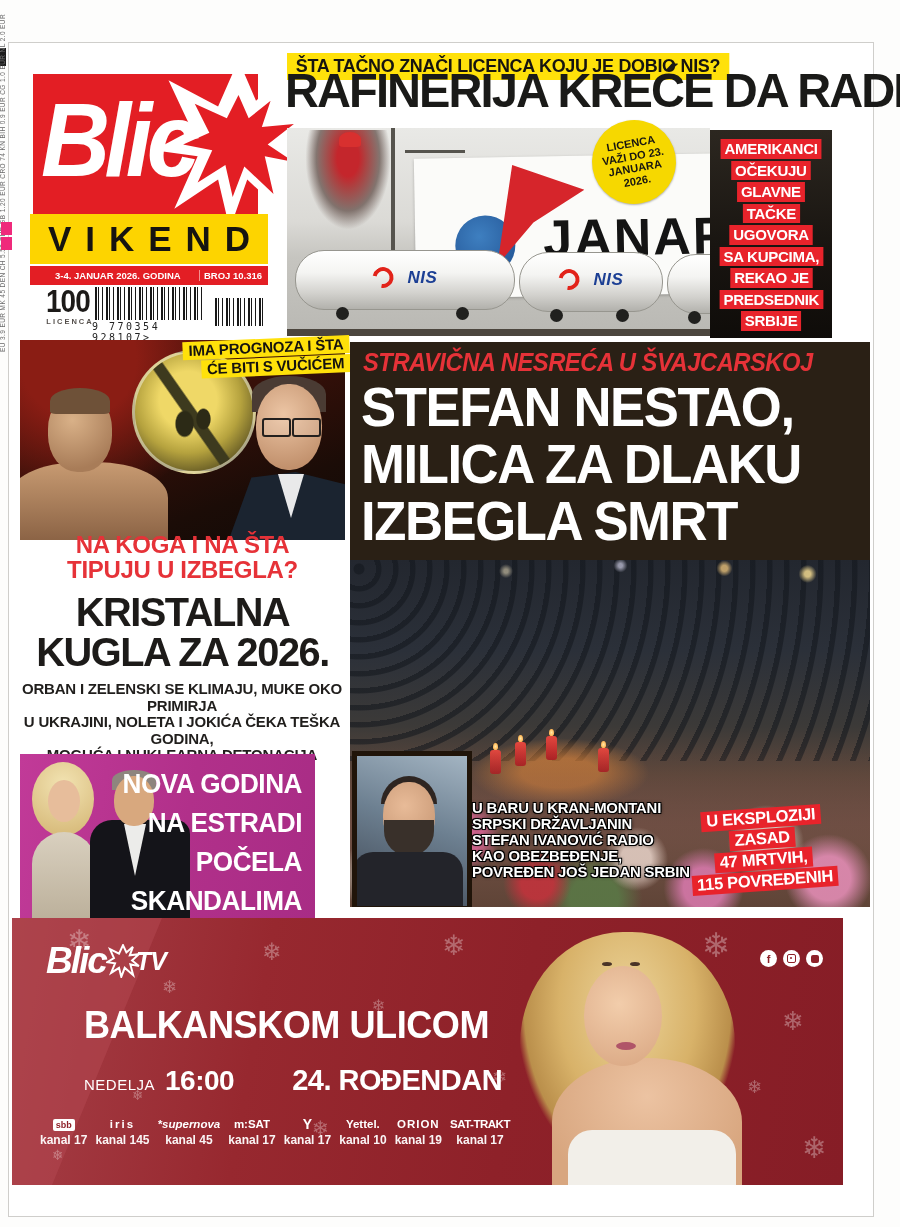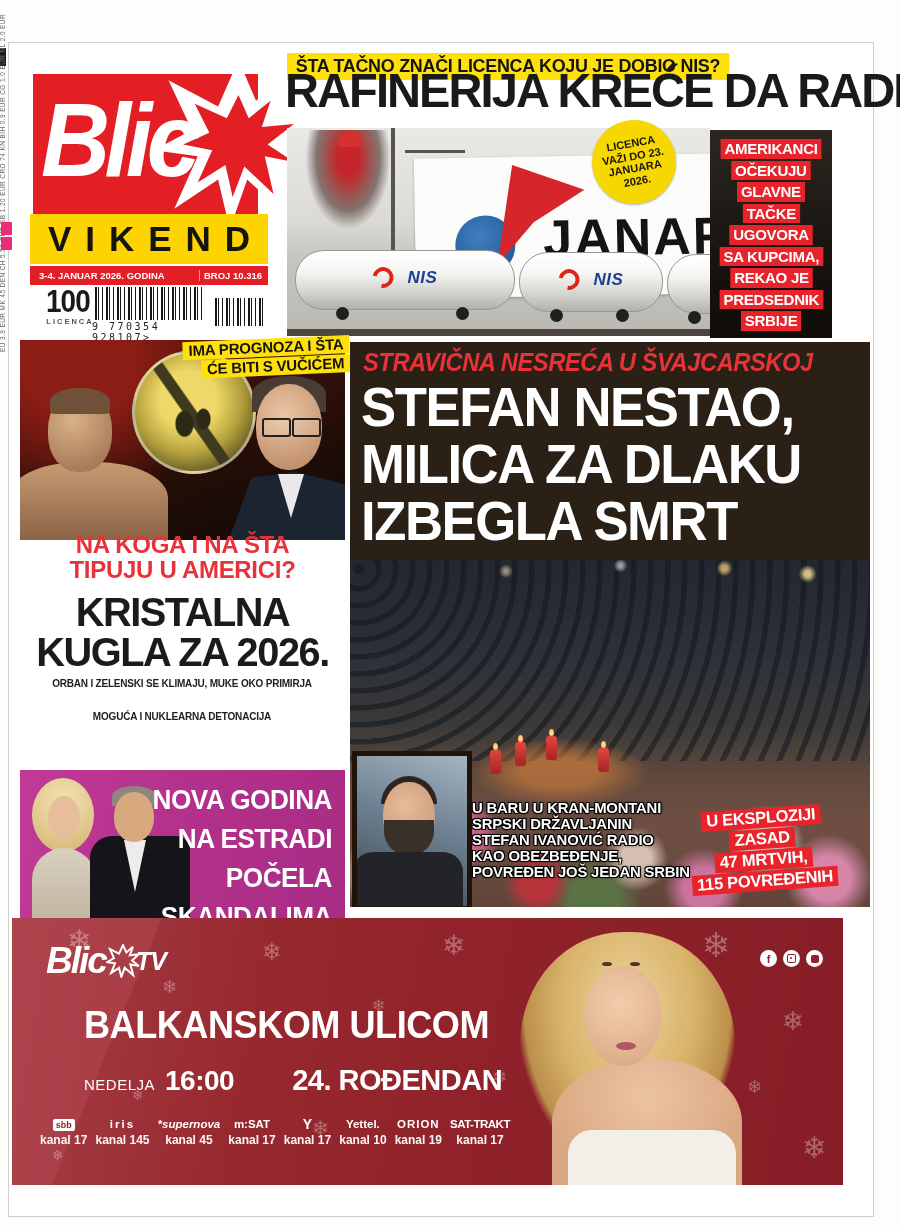--- a/index.html
+++ b/index.html
@@ -17,21 +17,21 @@
 
   
   .blic-box{position:absolute;left:33px;top:74px;width:225px;height:140px;background:var(--brand-red);overflow:visible;}
   .burst{position:absolute;left:118px;top:-22px;width:175px;height:185px;}
   .blic-word{position:absolute;left:8px;top:-4px;font-size:104px;font-style:italic;font-weight:800;color:#fff;
     letter-spacing:-6px;transform:scaleX(.92);transform-origin:left;line-height:140px;}
   .vikend{position:absolute;left:30px;top:214px;width:238px;height:50px;background:#fdd400;color:#161410;
     font-size:35px;font-weight:800;text-align:center;line-height:50px;letter-spacing:14px;text-indent:14px;}
   .datebar{position:absolute;left:30px;top:266px;width:238px;height:19px;background:var(--brand-red);color:#fff;
     font-size:9.5px;font-weight:700;display:flex;align-items:center;}
-  .datebar-left{flex:1;padding-left:9px;}
+  .datebar-left{flex:1;padding-left:25px;}
   .datebar-right{width:64px;border-left:1px solid #f3908f;padding-left:4px;}
   .price{position:absolute;left:46px;top:287px;width:48px;text-align:center;color:#1c1a18;}
   .price-val{display:block;font-size:31px;font-weight:800;letter-spacing:-1px;line-height:30px;transform:scaleX(.9);transform-origin:left;}
   .price-unit{display:block;font-size:7.5px;font-weight:700;letter-spacing:2px;color:#55504c;}
   .barcode{background:repeating-linear-gradient(90deg,#181818 0 2px,#fff 2px 3px,#181818 3px 4px,#fff 4px 7px,#181818 7px 8px,#fff 8px 11px);}
   .bc1{position:absolute;left:95px;top:287px;width:108px;height:33px;}
   .bc-digits{position:absolute;left:92px;top:321px;width:130px;font-family:"DejaVu Sans Mono",monospace;
     font-size:10px;color:#222;letter-spacing:2.5px;}
   .bc2-code{position:absolute;left:215px;top:286px;font-family:"DejaVu Sans Mono",monospace;font-size:10px;letter-spacing:2px;color:#222;margin-top:15px;}
   .bc2{position:absolute;left:215px;top:298px;width:50px;height:28px;}
@@ -94,22 +94,22 @@
     clip-path:polygon(0 100%,18% 8%,52% 0,100% 22%,100% 100%);}
   .vu-shirt{position:absolute;left:258px;top:134px;width:26px;height:44px;background:#e9e9ea;clip-path:polygon(0 0,100% 0,50% 100%);}
   .tag{position:absolute;left:168px;top:339px;width:182px;text-align:right;transform:rotate(-2.5deg);}
   .tag span{display:inline-block;background:var(--accent-yellow);color:#15130f;font-size:15px;font-weight:800;
     padding:0 6px 1px;margin-bottom:1px;letter-spacing:-.2px;}
   .lk{position:absolute;left:20px;top:532px;width:325px;text-align:center;color:var(--kicker-red);
     font-size:24px;font-weight:800;line-height:25px;letter-spacing:-.3px;}
   .lh{position:absolute;left:20px;top:592px;width:325px;margin:0;text-align:center;color:#1d1b19;
     font-size:41px;font-weight:800;line-height:40px;letter-spacing:-1.5px;transform:scaleX(.97);}
   .ldek{position:absolute;left:14px;top:666px;width:336px;text-align:center;color:#201e1c;
-    font-size:10px;font-weight:700;line-height:16.5px;letter-spacing:-.2px;}
-  .estrada{position:absolute;left:20px;top:770px;width:325px;height:177px;overflow:hidden;
+    font-size:15px;font-weight:700;line-height:16.5px;letter-spacing:-.2px;}
+  .estrada{position:absolute;left:20px;top:754px;width:295px;height:177px;overflow:hidden;
     background:linear-gradient(100deg,#c13a98 0%,#b1308a 55%,#a82c85 100%);}
   .cp-whair{position:absolute;left:12px;top:8px;width:62px;height:74px;border-radius:50%;
     background:radial-gradient(circle at 50% 30%,#f2e3b2,#d9bd7e 80%);}
   .cp-wface{position:absolute;left:28px;top:26px;width:32px;height:42px;border-radius:50%;background:#e7bd9b;}
   .cp-wdress{position:absolute;left:12px;top:78px;width:64px;height:99px;border-radius:32px 32px 0 0;
     background:linear-gradient(180deg,#d9d0bf,#b8ac96);}
   .cp-mhair{position:absolute;left:92px;top:16px;width:44px;height:20px;border-radius:50% 50% 0 0;background:#8e857e;}
   .cp-mface{position:absolute;left:94px;top:22px;width:40px;height:50px;border-radius:48%;background:#d8a87e;}
   .cp-msuit{position:absolute;left:70px;top:66px;width:100px;height:111px;border-radius:22px 14px 0 0;background:#141419;}
   .cp-mshirt{position:absolute;left:104px;top:70px;width:22px;height:52px;background:#ececea;clip-path:polygon(0 0,100% 0,50% 100%);}
@@ -302,29 +302,29 @@
       <div class="vu-head"></div>
       <div class="vu-glass" style="left:242px;"></div>
       <div class="vu-glass" style="left:272px;"></div>
     </div>
     <div class="tag">
       <span>IMA PROGNOZA I ŠTA</span><br>
       <span>ĆE BITI S VUČIĆEM</span>
     </div>
     <div class="lk">
       <span>NA KOGA I NA ŠTA</span><br>
-      <span>TIPUJU U AMERICI?</span>
+      <span>TIPUJU U IZBEGLA?</span>
     </div>
     <h2 class="lh">
       <span>KRISTALNA</span><br>
       <span>KUGLA ZA 2026.</span>
     </h2>
     <p class="ldek">
       <span>ORBAN I ZELENSKI SE KLIMAJU, MUKE OKO PRIMIRJA</span><br>
-      <br>
+      <span>U UKRAJINI, NOLETA I JOKIĆA ČEKA TEŠKA GODINA,</span><br>
       <span>MOGUĆA I NUKLEARNA DETONACIJA</span>
     </p>
 
     <div class="estrada">
       <div class="cp-whair"></div>
       <div class="cp-wface"></div>
       <div class="cp-wdress"></div>
       <div class="cp-msuit"></div>
       <div class="cp-mshirt"></div>
       <div class="cp-mhair"></div>

